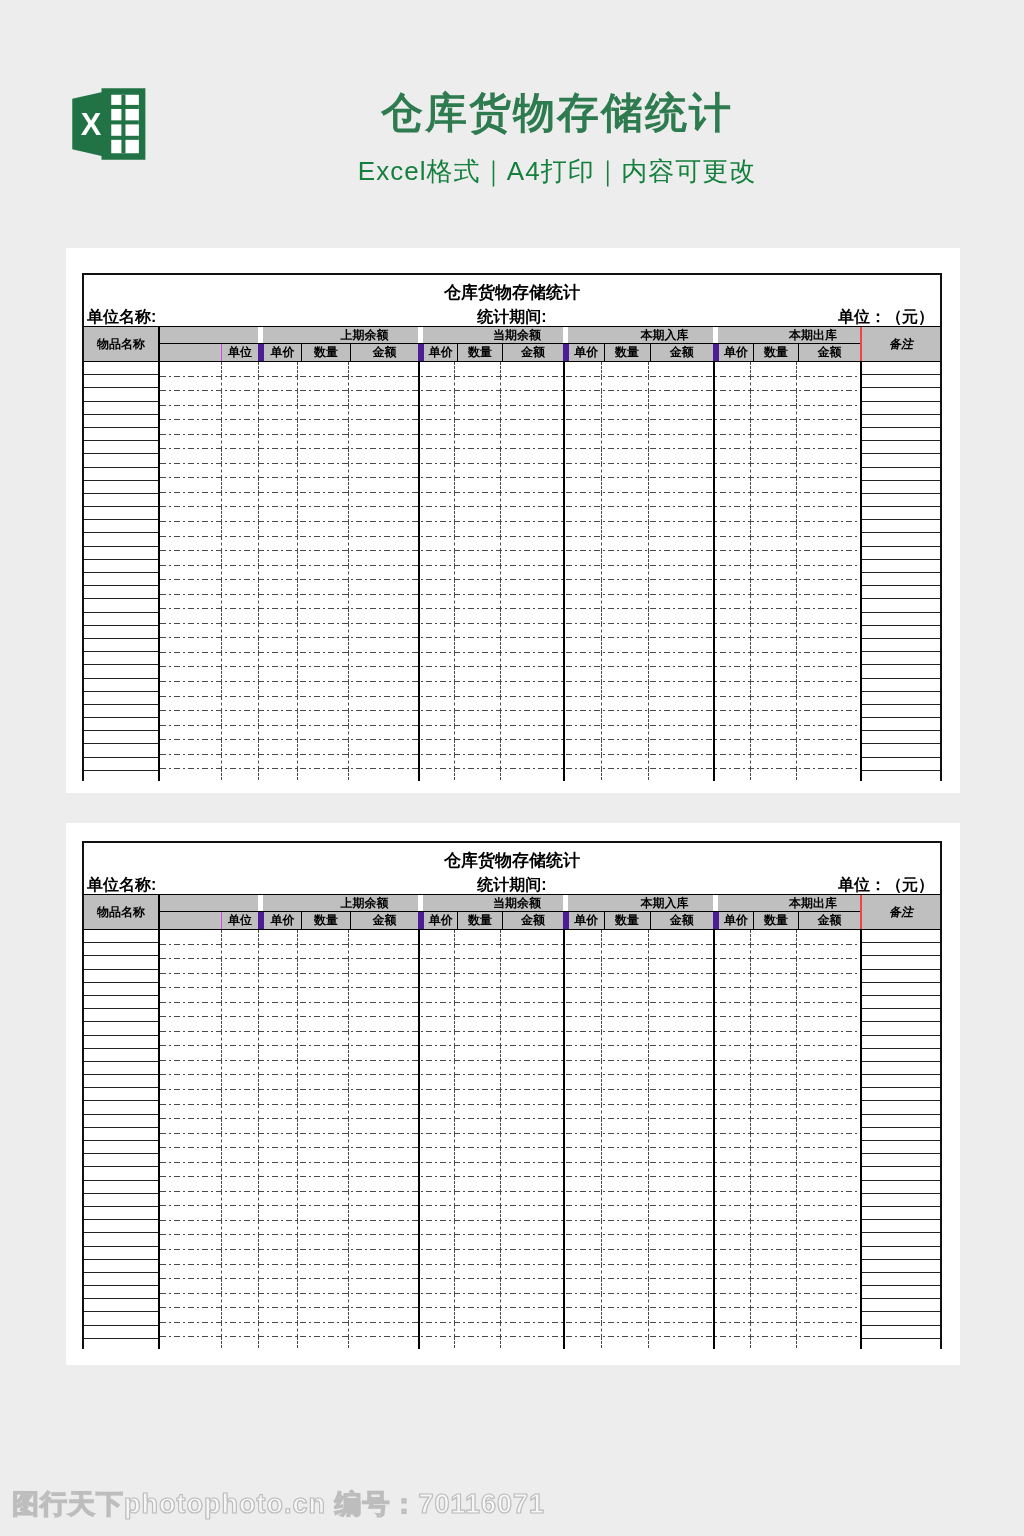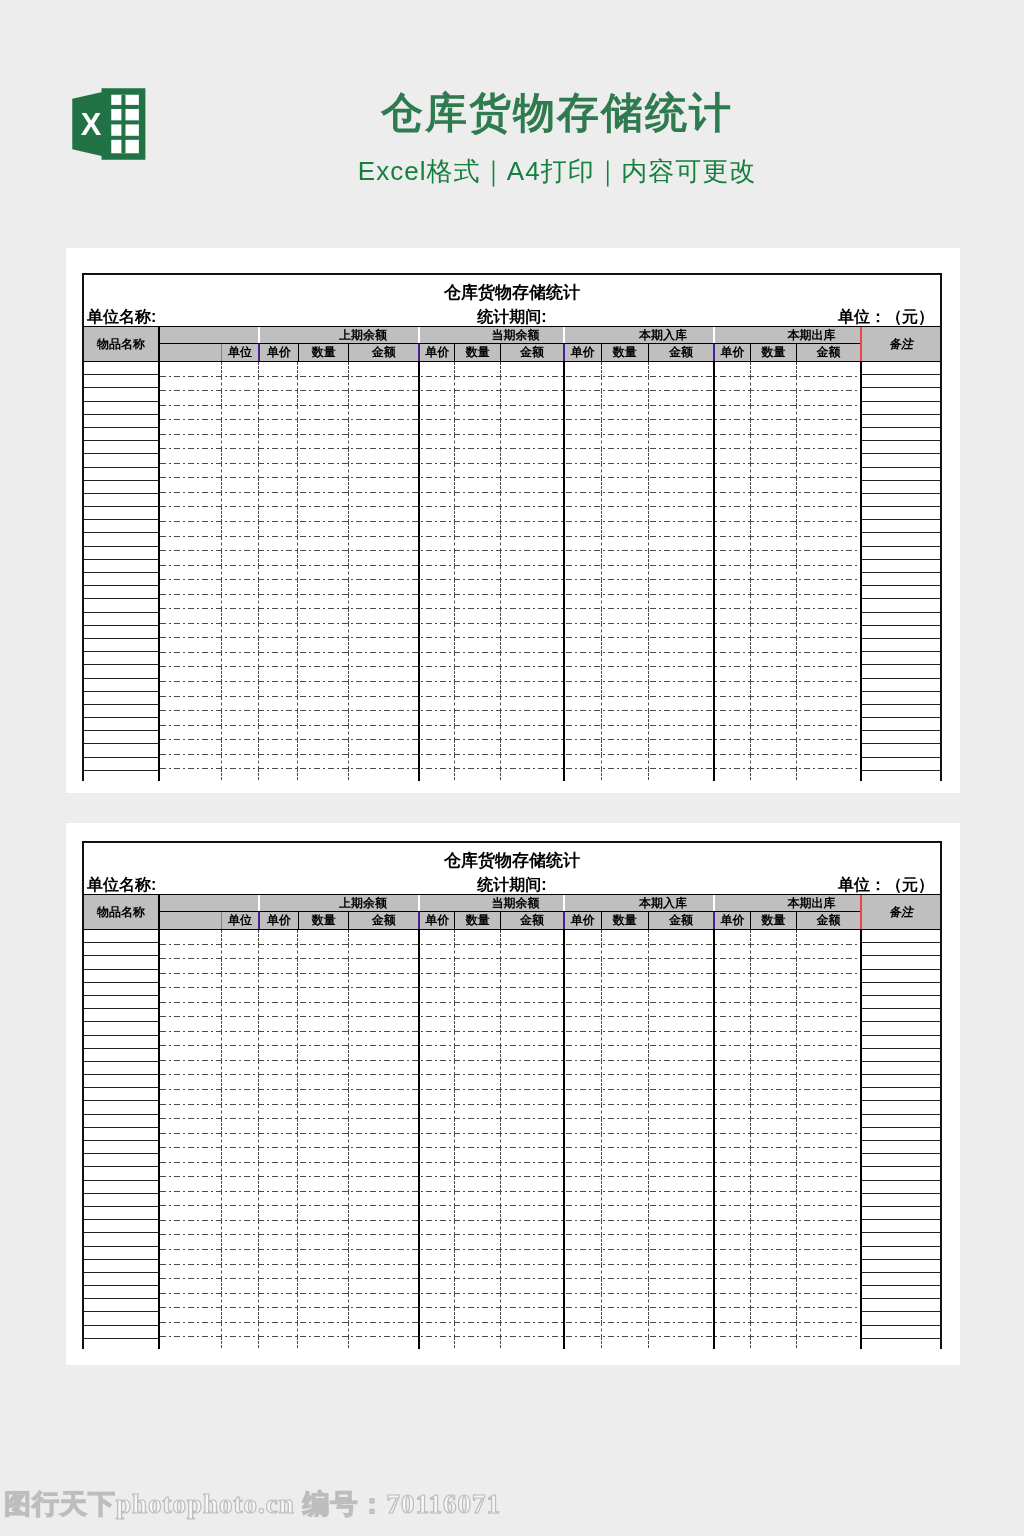--- a/index.html
+++ b/index.html
@@ -59,23 +59,23 @@
   .hdr {
     flex: none; display: flex; background: #bfbfbf;
     border-top: 1px solid #000; border-bottom: 1px solid #000;
   }
   .hcell { font-size: 12px; font-weight: bold; text-align: center; white-space: nowrap; overflow: hidden; }
   .hname { width: 76px; line-height: 34px; border-right: 2px solid #000; }
   .hnote { flex: 1; line-height: 34px; border-left: 2px solid #ef4444; font-style: italic; }
   .hmid  { width: 700px; display: flex; flex-direction: column; }
   .hrow  { display: flex; height: 17px; line-height: 16px; }
   .hrow1 { border-bottom: 1px solid #000; }
-  .hrow1 .hg { border-left: 2px solid #ffffff; padding-left: 48px; }
+  .hrow1 .hg { border-left: 5px solid #ffffff; padding-left: 48px; }
   .hrow2 .c-unit { border-left: 1px solid #d946ef; }
-  .hrow2 .grp { display: flex; border-left: 2px solid #4c1d95; }
+  .hrow2 .grp { display: flex; border-left: 6px solid #4c1d95; }
   .hrow2 .grp .hcell { line-height: 16px; }
   .hrow2 .grp .hcell + .hcell { border-left: 1px solid #000; }
 
   
   .body { flex: 1; display: flex; overflow: hidden; }
   .sidecol { width: 76px; border-right: 2px solid #000; display: flex; flex-direction: column; overflow: hidden; }
   .notecol { flex: 1; border-left: 2px solid #000; display: flex; flex-direction: column; overflow: hidden; }
   .srow { flex: none; height: 13.19px; border-bottom: 1px solid #222; }
   .midcol { width: 700px; display: flex; flex-direction: column; overflow: hidden; }
   .mrow {
@@ -85,25 +85,24 @@
   }
   .mrow .cell { height: 100%; }
   .mrow .c-unit { border-left: 1px dashed #4a4a4a; }
   .mrow .grp { display: flex; height: 100%; }
   .mrow .grp.g1 { border-left: 1px dashed #4a4a4a; }
   .mrow .grp.g2, .mrow .grp.g3, .mrow .grp.g4 { border-left: 2px solid #000; }
   .mrow .grp .c-qty, .mrow .grp .c-amt { border-left: 1px dashed #4a4a4a; }
 
   
   .watermark {
-    position: absolute; left: 4px; top: 1486px;
+    position: absolute; left: 12px; top: 1486px;
     font-size: 27px; font-weight: bold; letter-spacing: 1px;
     color: #f7f7f7; -webkit-text-stroke: 1.2px #bdbdbd;
     text-shadow: 0 0 1px #c4c4c4;
-    font-family: Liberation Serif, serif;
   }
 </style>
 </head>
 <body>
 
 <div class="top-header">
   <svg class="excel-icon" viewBox="0 0 100 96" xmlns="http://www.w3.org/2000/svg">
     <rect x="46" y="8" width="46" height="80" fill="#ffffff" stroke="#217346" stroke-width="8"></rect>
     <line x1="69" y1="12" x2="69" y2="84" stroke="#217346" stroke-width="5"></line>
     <line x1="50" y1="27" x2="88" y2="27" stroke="#217346" stroke-width="5"></line>

